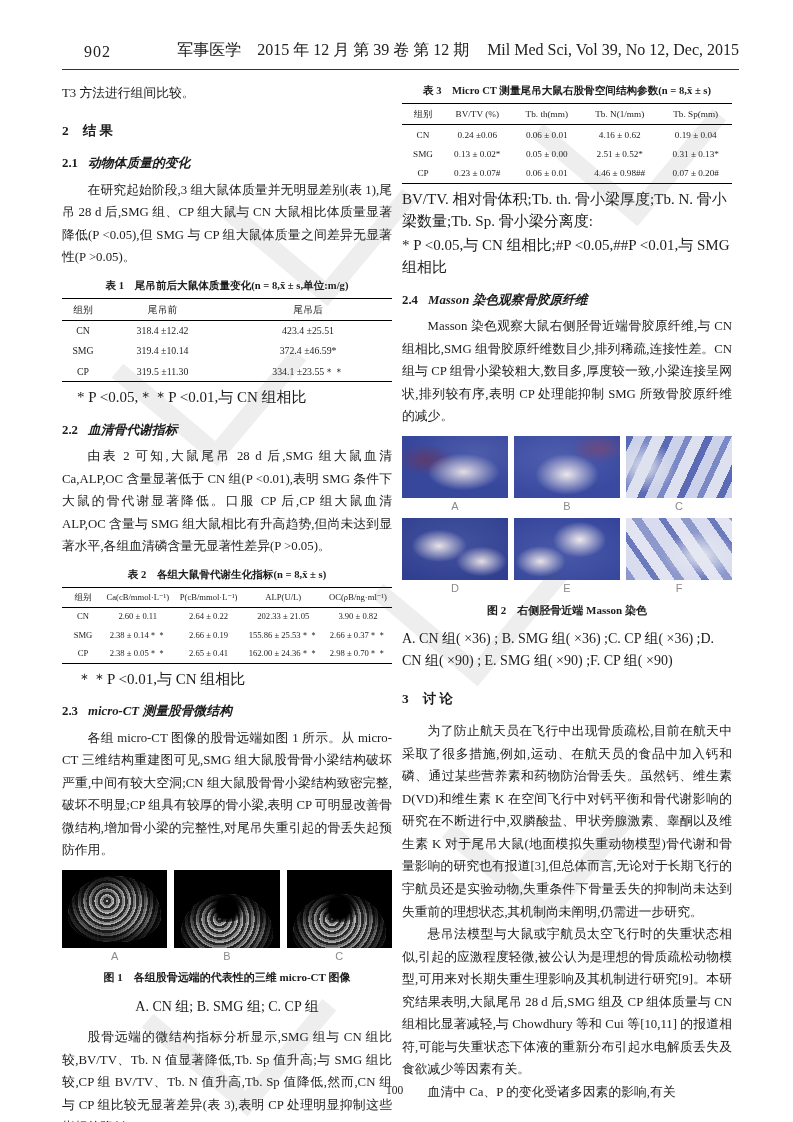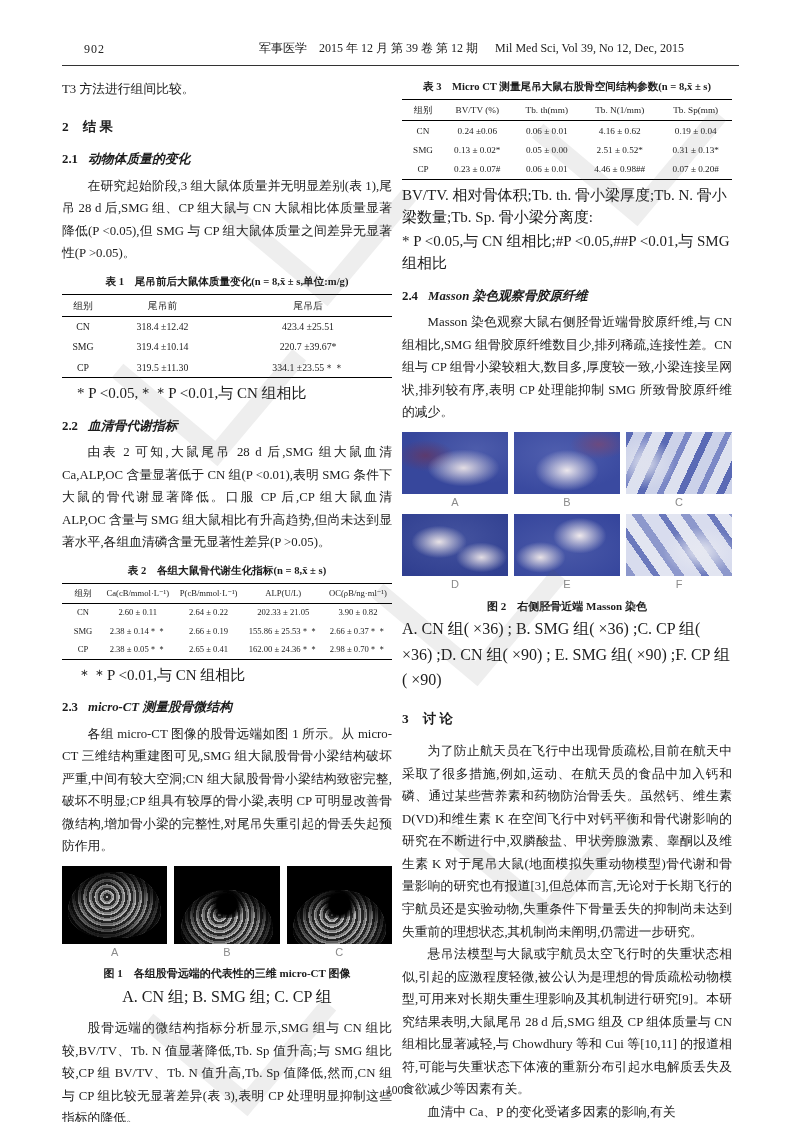--- a/index.html
+++ b/index.html
@@ -7,21 +7,21 @@
     position:relative;width:793px;height:1122px;margin:0 auto;background:#ffffff;
     font-family:"Liberation Serif","DejaVu Serif",serif;color:#1c1c1c;
     overflow:hidden;box-sizing:border-box;padding:34px 54px 0 62px;
   }
   
   .wm{position:absolute;width:120px;height:120px;
       border-left:18px solid rgba(90,90,90,.10);
       border-bottom:18px solid rgba(90,90,90,.10);
       transform:rotate(-50deg);pointer-events:none;}
   
-  .hdr{display:flex;align-items:flex-end;font-size:12px;color:#222;
+  .hdr{display:flex;align-items:flex-end;font-size:16px;color:#222;
        padding:6px 0 8px 22px;border-bottom:1.6px solid #333;}
   .hdr .pno{width:120px;letter-spacing:1px;}
   .hdr .jline{flex:1;text-align:center;white-space:nowrap;}
   .hdr .cn{margin-right:14px;}
   
   .cols{display:flex;gap:10px;margin-top:12px;}
   .col{width:330px;font-size:12.8px;line-height:1.76;text-align:justify;}
   p.body{margin:0;text-indent:2em;}
   p.cont{margin:0 0 2px 0;}
   
@@ -47,21 +47,21 @@
     border-radius:50% 50% 46% 46% / 62% 62% 40% 40%;
     background:
       repeating-radial-gradient(circle at 42% 38%, rgba(200,200,200,.75) 0 1.4px, rgba(35,35,35,.92) 1.4px 3.8px, rgba(130,130,130,.7) 3.8px 5.6px),
       radial-gradient(circle at 50% 45%, #8a8a8a, #4a4a4a 58%, #0a0a0a 96%);
     box-shadow:inset 0 0 14px 7px #000;}
   .ct-blob.void::after{content:"";display:block;width:44%;height:42%;margin:26% auto 0;
       border-radius:50%;background:radial-gradient(circle,#000 42%,rgba(0,0,0,0) 78%);}
   .fig-letter{font-family:"Liberation Sans","DejaVu Sans",sans-serif;font-size:11px;color:#8a8a8a;
       text-align:center;line-height:1.3;margin-top:1px;}
   .fig-cap{font-weight:bold;font-size:11px;text-align:center;margin:6px 0 0 0;line-height:1.5;}
-  .fig-sub{font-size:16px;text-align:center;margin:2px 0 8px 0;line-height:1.6;}
+  .fig-sub{font-size:14px;text-align:center;margin:10px 0 8px 0;line-height:1.6;}
   .fig-sub.left{text-align:left;text-indent:0;}
   
   .fig2-grid{display:grid;grid-template-columns:1fr 1fr 1fr;gap:5px 6px;margin:8px 0 0 0;}
   .mp{height:62px;overflow:hidden;}
   .mp1{background:radial-gradient(ellipse 55% 48% at 58% 58%, #e3dde4 0%, rgba(227,221,228,0) 62%),
        radial-gradient(ellipse 42% 38% at 22% 38%, #5c3a6e 0%, rgba(92,58,110,0) 66%),
        radial-gradient(ellipse 85% 75% at 70% 28%, #4d5cab 0%, #37479c 75%);}
   .mp2{background:radial-gradient(ellipse 50% 55% at 50% 62%, #ece7ec 0%, rgba(236,231,236,0) 60%),
        radial-gradient(ellipse 45% 40% at 80% 20%, #6b4a80 0%, rgba(107,74,128,0) 60%),
        radial-gradient(ellipse 90% 80% at 40% 35%, #4f5eae 0%, #3a4aa0 78%);}
@@ -125,21 +125,21 @@
           </thead>
           <tbody>
             <tr>
               <td>CN</td>
               <td>318.4 ±12.42</td>
               <td>423.4 ±25.51</td>
             </tr>
             <tr>
               <td>SMG</td>
               <td>319.4 ±10.14</td>
-              <td>220.7 ±39.67*</td>
+              <td>372.4 ±46.59*</td>
             </tr>
             <tr>
               <td>CP</td>
               <td>319.5 ±11.30</td>
               <td>334.1 ±23.55＊＊</td>
             </tr>
           </tbody>
         </table>
         <p class="tbl-fn">* P &lt;0.05,＊＊P &lt;0.01,与 CN 组相比</p>
       </div>

